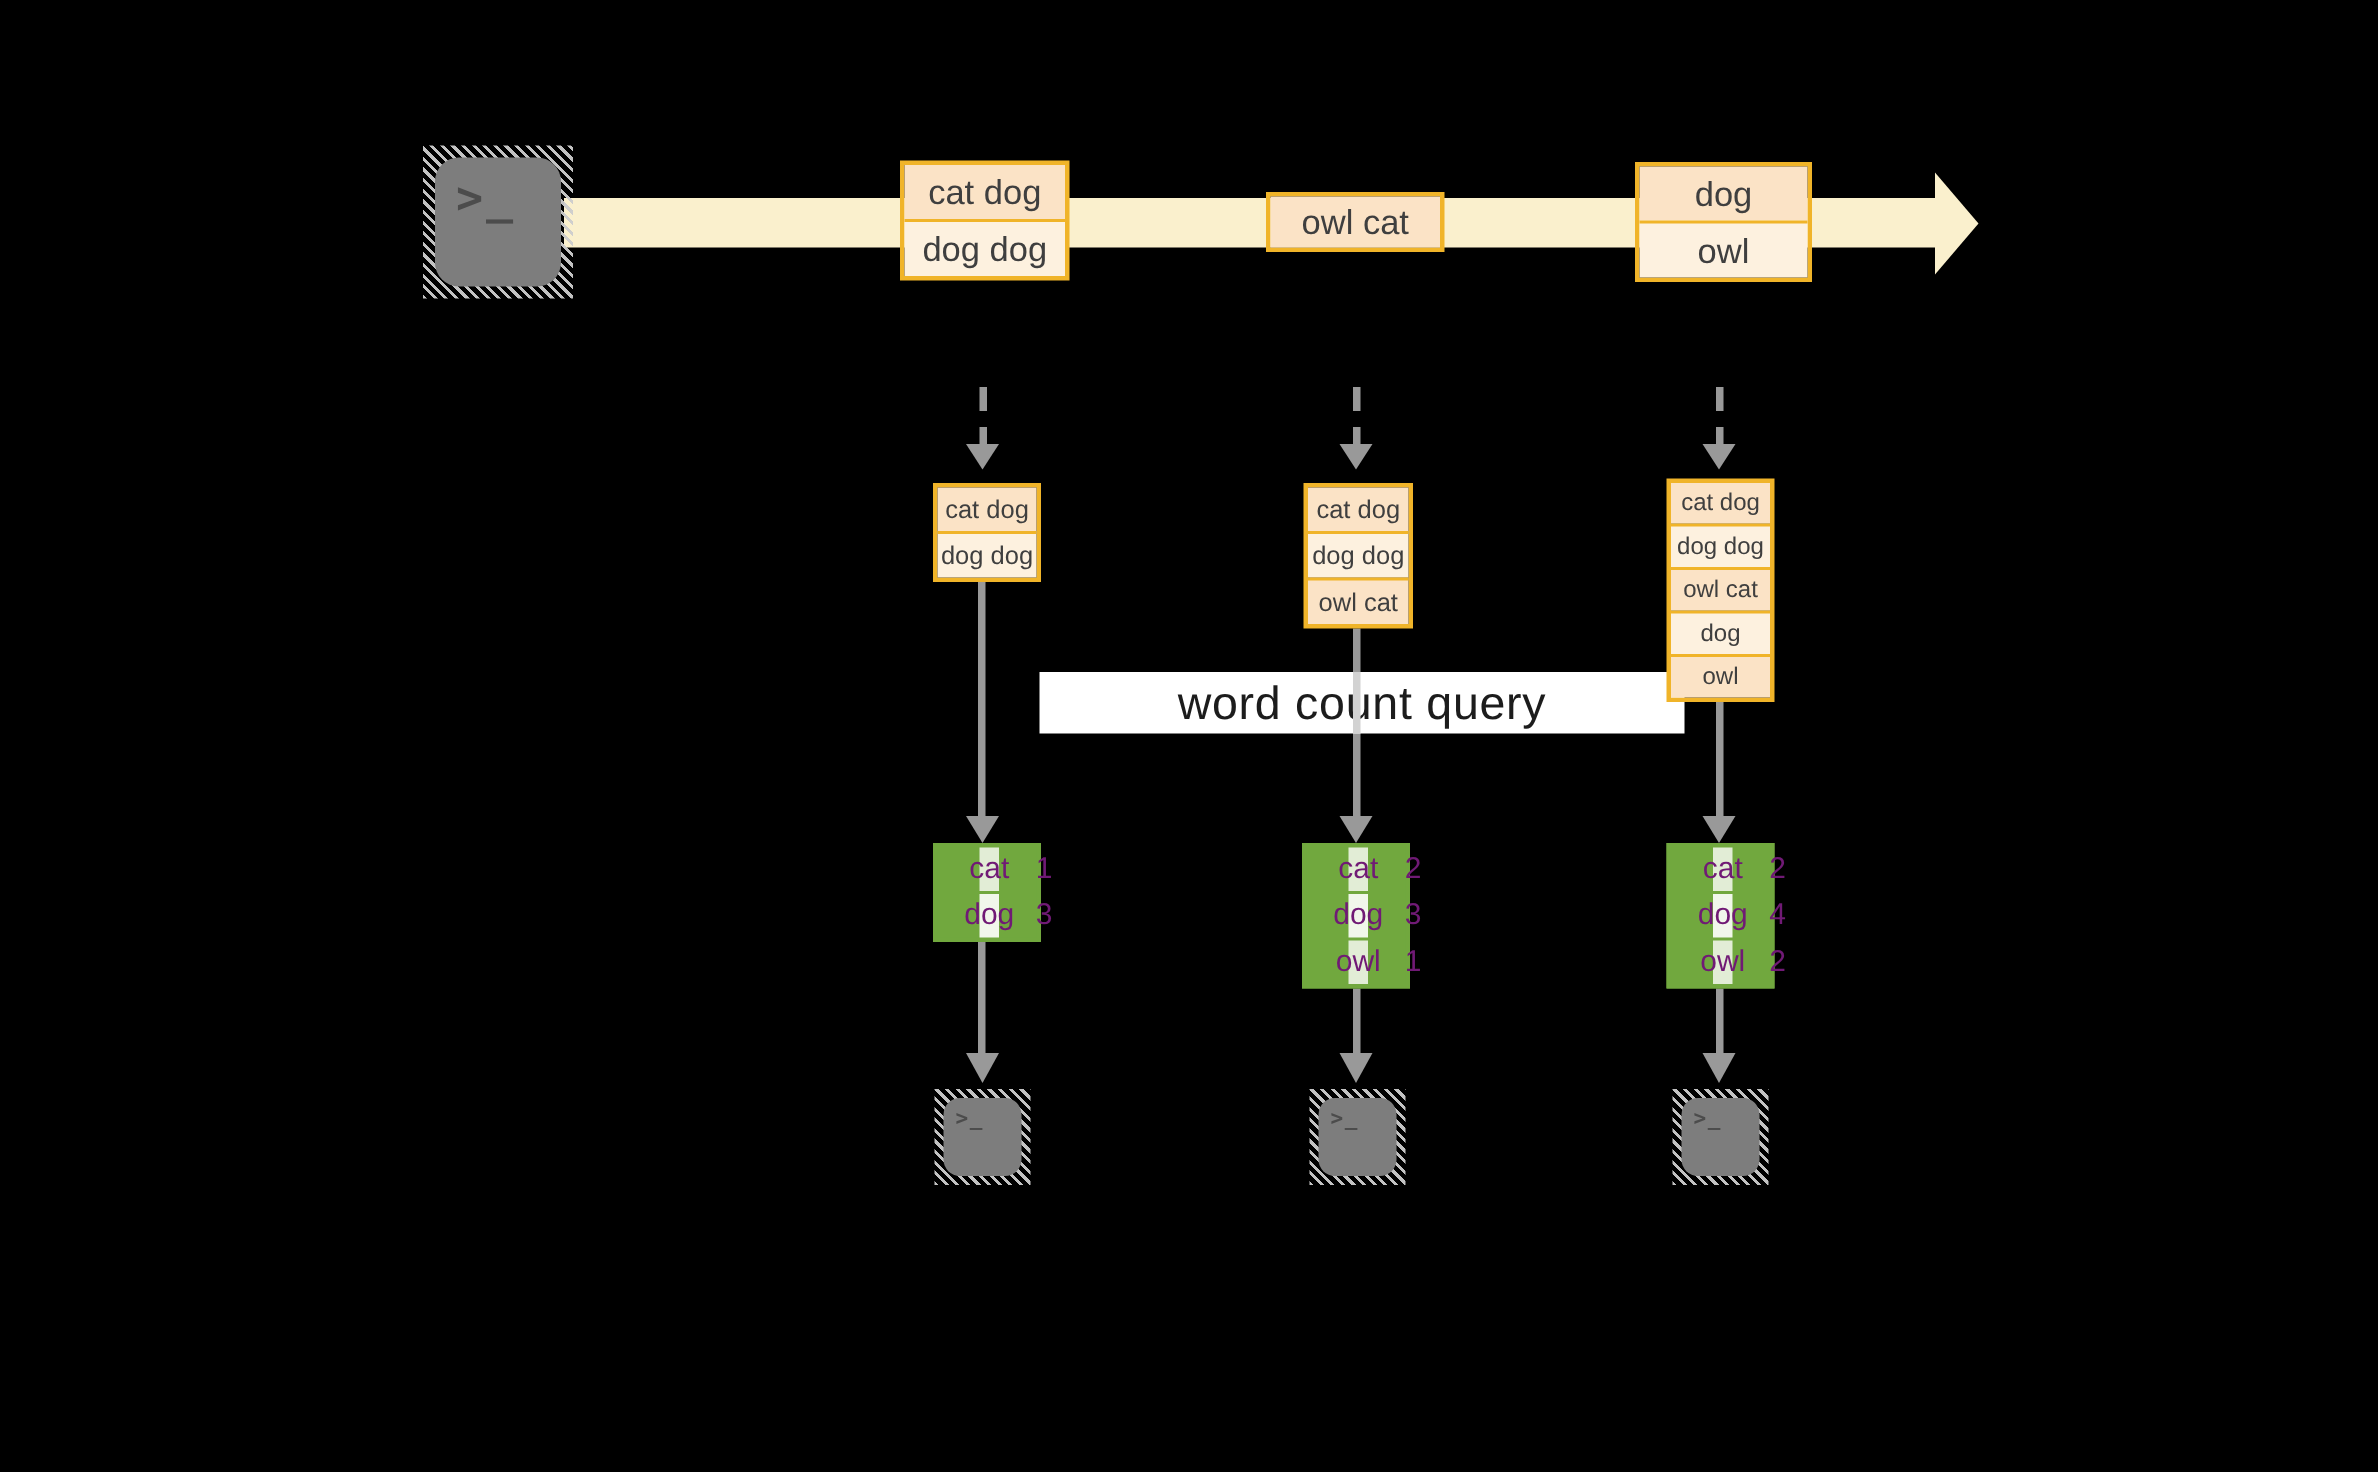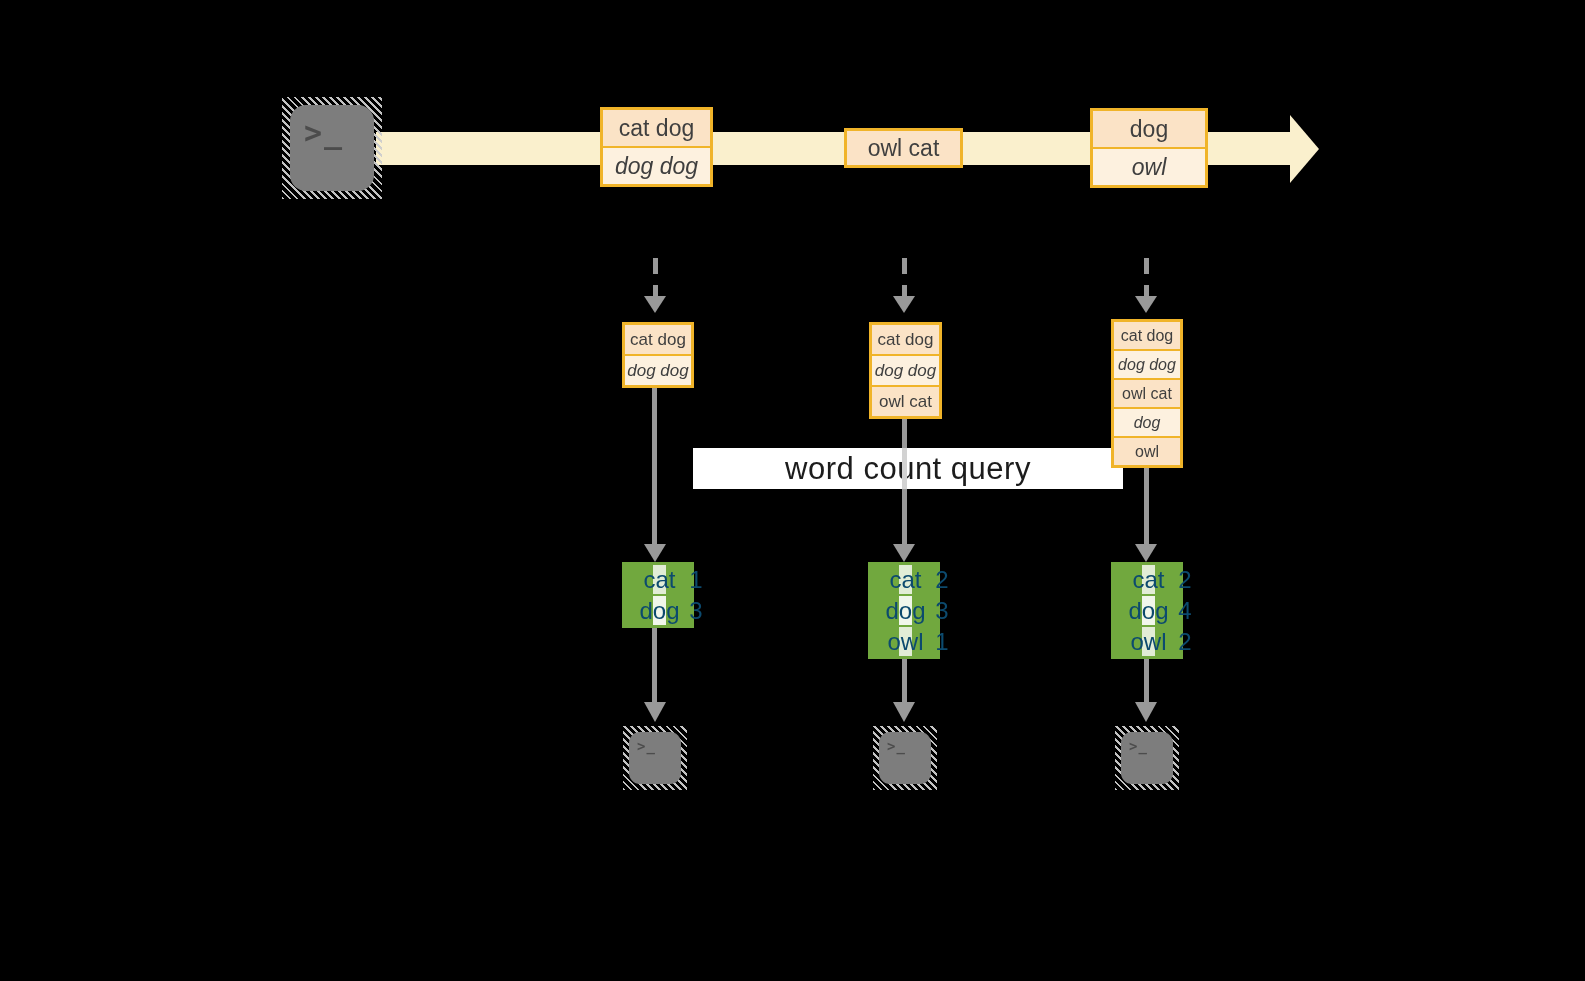--- a/index.html
+++ b/index.html
@@ -23,40 +23,40 @@
   .glyph-sm{font-size:14px;padding:6px 0 0 8px;letter-spacing:1px;}
   
   .ebox{position:absolute;border:3px solid var(--orange);z-index:2;}
   .ecell{text-align:center;font-size:23px;height:36px;line-height:36px;}
   .ebox .ecell + .ecell{border-top:2px solid var(--orange);}
   .stack{position:absolute;border:3px solid var(--orange);z-index:2;}
   .scell{text-align:center;font-size:17px;height:29px;line-height:29px;}
   .stack .scell + .scell{border-top:2px solid var(--orange);}
   .stack-5 .scell{height:27px;line-height:27px;font-size:16px;}
   .fa{background:var(--peach_dark);}  
-  .fb{background:var(--peach_light);font-style:italic;}
+  .fb{background:var(--peach_light);}
   
   .darrow{position:absolute;width:22px;top:258px;z-index:2;}
   .dline{width:5px;height:38px;margin:0 auto;
     background:repeating-linear-gradient(180deg,var(--arrow) 0 16px,rgba(0,0,0,0) 16px 27px);}
   .dhead{width:0;height:0;margin:0 auto;
     border-left:11px solid transparent;border-right:11px solid transparent;border-top:17px solid var(--arrow);}
   
   .vline{position:absolute;width:5px;background:var(--arrow);z-index:0;}
   .vhead{position:absolute;width:0;height:0;z-index:2;
     border-left:11px solid transparent;border-right:11px solid transparent;border-top:18px solid var(--arrow);}
   .vline-light{position:absolute;width:5px;background:#d2d2d2;z-index:2;}
   
   .qband{position:absolute;left:693px;top:448px;width:430px;height:41px;background:var(--band);z-index:1;
     text-align:center;line-height:41px;}
   .qband span{font-size:31px;color:var(--label);letter-spacing:.5px;}
   
   .wtable{position:absolute;display:grid;grid-template-columns:41px 23px;grid-auto-rows:29px;gap:2px;
     border:3px solid var(--green);background:var(--green);z-index:2;}
-  .wtable div{display:flex;align-items:center;justify-content:center;font-size:24px;color:#0c4a6e;margin-left:28px;}
+  .wtable div{display:flex;align-items:center;justify-content:center;font-size:20px;color:#701a75;margin-left:28px;}
   .g0{background:var(--green_cell_dark);} .g1{background:var(--green_cell_light);}
   .n0{background:var(--green_num_dark);}  .n1{background:var(--green_num_light);}
 </style>
 </head>
 <body>
 
 <div class="stage">
 
   <div class="tl-band"></div>
   <div class="tl-head"></div>

